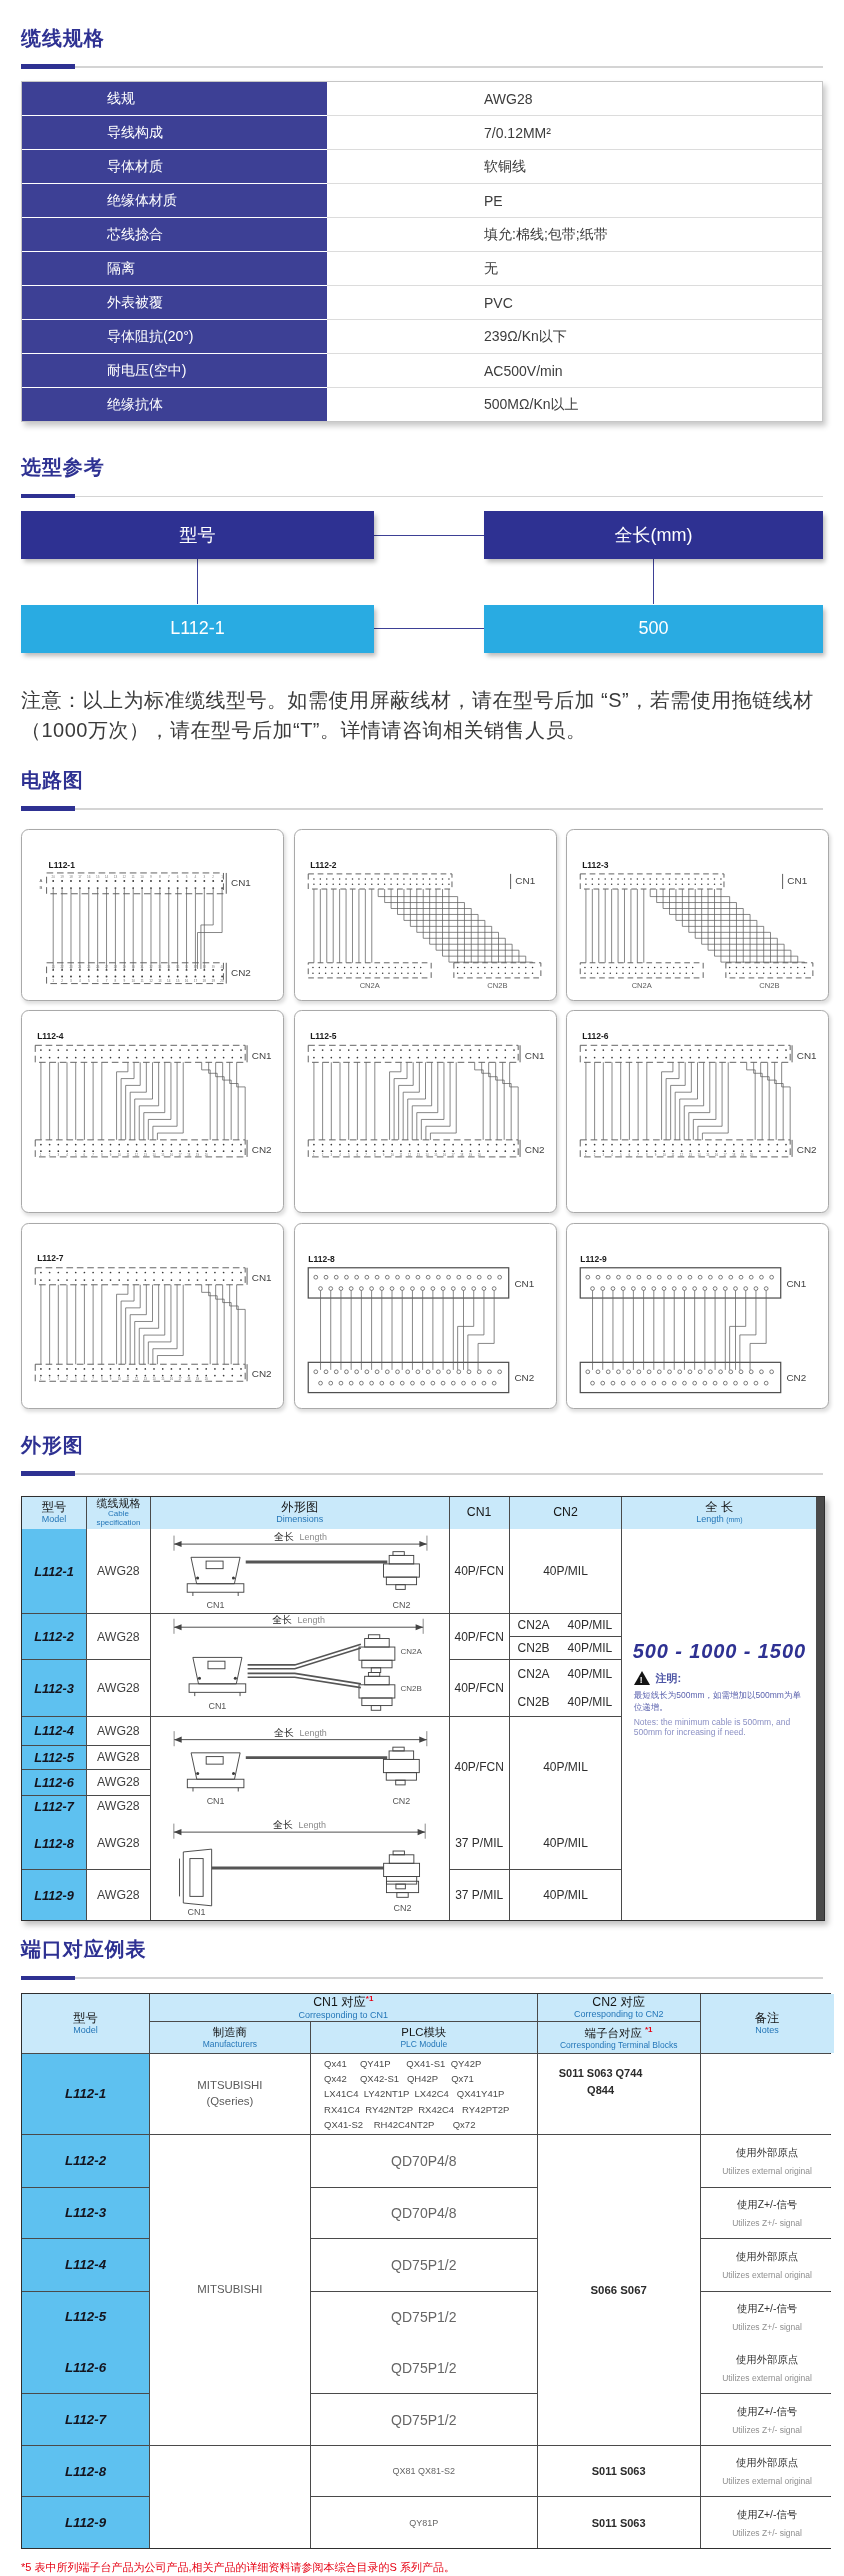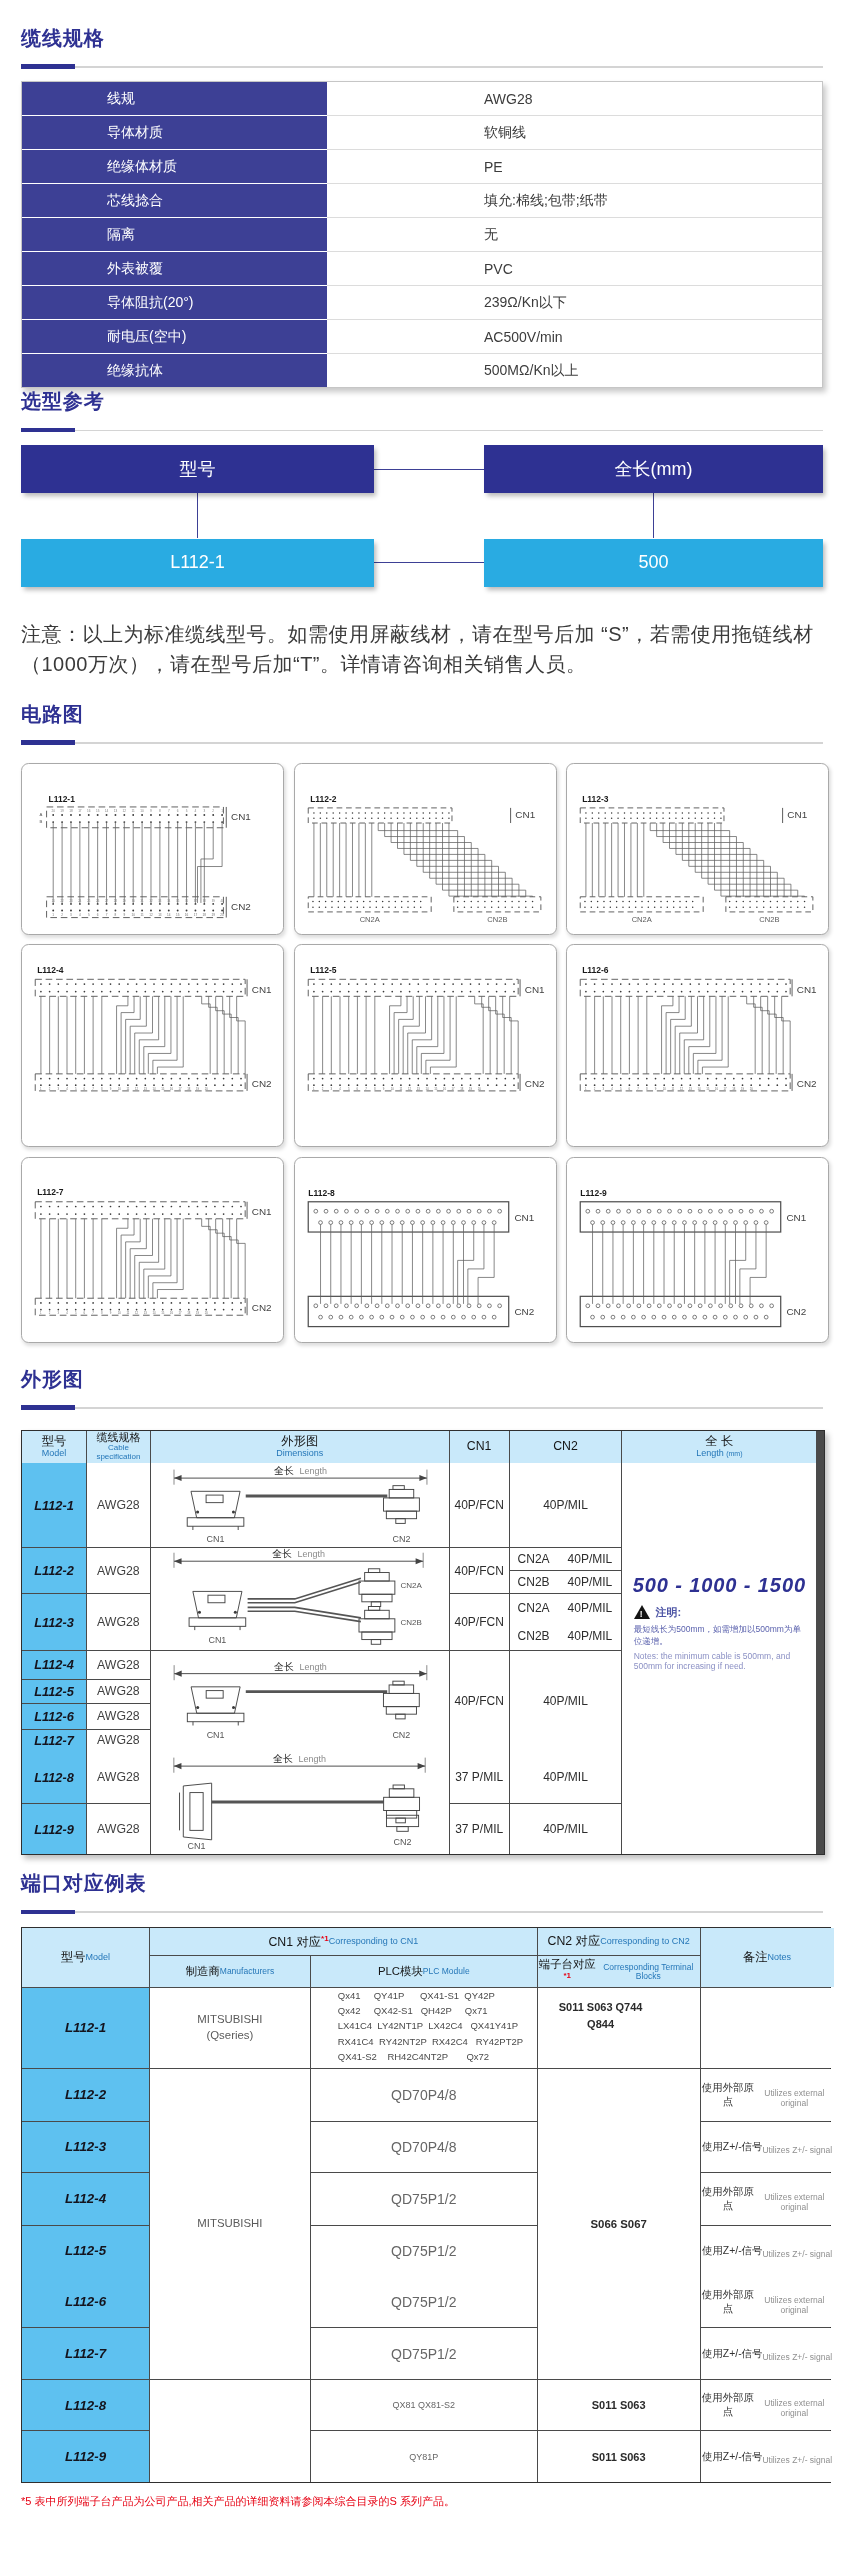--- a/index.html
+++ b/index.html
@@ -59,21 +59,21 @@
   .tri{position:relative;display:inline-block;width:0;height:0;border-left:8.5px solid transparent;border-right:8.5px solid transparent;border-bottom:14px solid #141414;}
   .tri i{position:absolute;left:-1.9px;top:3.8px;font-style:normal;color:#fff;font-size:8.5px;font-weight:bold;}
   .wtitle{font-size:11px;font-weight:bold;color:#4d55a5;}
   .wcn{font-size:8.5px;color:#5c63ae;margin-top:3.8px;}
   .wen{font-size:8.5px;color:#8b90c4;margin-top:2.8px;width:175px;line-height:1.25;}
 
   
   .ptbl{margin-top:11.4px;display:grid;background:#4a4a4a;border:1.9px solid #2f2f2f;gap:0.9px;width:808px;
         grid-template-columns:127px 160px 226px 162px 133px;
         grid-template-rows:27.5px 31px 80px 52px 50px 52px 50px 51px 51px 50px 51px;}
-  .pc{background:#fff;display:flex;flex-direction:row;align-items:center;justify-content:center;text-align:center;overflow:hidden;}
+  .pc{background:#fff;display:flex;flex-direction:column;align-items:center;justify-content:center;text-align:center;overflow:hidden;}
   .ph{background:#c9e9fa;}
   .sup{color:#e60012;font-size:8px;vertical-align:super;font-weight:bold;}
   .pm{background:#5ec1f0;font-weight:bold;font-style:italic;font-size:13.3px;color:#14141e;}
   .pv{font-size:14px;color:#666;}
   .pmanu{font-size:11.4px;color:#5a5a5a;white-space:pre-line;line-height:1.4;}
   .plc1{font-size:9.5px;color:#4a4a4a;white-space:pre;line-height:1.6;text-align:left;align-items:flex-start;padding-left:13.3px;box-sizing:border-box;justify-content:center;}
   .ptb1{font-size:11px;font-weight:bold;color:#2b2b2b;white-space:pre-line;align-items:flex-start;justify-content:flex-start;padding:11.4px 0 0 21px;box-sizing:border-box;text-align:left;line-height:1.5;}
   .ptbm{font-size:11.4px;font-weight:bold;color:#2b2b2b;}
   .ptbs{font-size:11px;font-weight:bold;color:#2b2b2b;}
   .ncn{font-size:10.4px;color:#333;}
@@ -87,20 +87,24 @@
 <div class="wrap">
 
   <h2 class="sec">缆线规格</h2>
   <div class="rule"></div>
   <div class="spec">
     <div class="srow">
         <div class="slab">线规</div>
         <div class="sval">AWG28</div>
       </div>
     <div class="srow">
+        <div class="slab">导线构成</div>
+        <div class="sval">7/0.12MM²</div>
+      </div>
+    <div class="srow">
         <div class="slab">导体材质</div>
         <div class="sval">软铜线</div>
       </div>
     <div class="srow">
         <div class="slab">绝缘体材质</div>
         <div class="sval">PE</div>
       </div>
     <div class="srow">
         <div class="slab">芯线捻合</div>
         <div class="sval">填允:棉线;包带;纸带</div>
@@ -120,21 +124,21 @@
     <div class="srow">
         <div class="slab">耐电压(空中)</div>
         <div class="sval">AC500V/min</div>
       </div>
     <div class="srow">
         <div class="slab">绝缘抗体</div>
         <div class="sval">500MΩ/Kn以上</div>
       </div>
   </div>
 
-  <h2 class="sec" style="">选型参考</h2>
+  <h2 class="sec" style="margin-top:32px;">选型参考</h2>
   <div class="rule"></div>
   <div class="sel">
     <div class="hline" style="top:24px;"></div>
     <div class="hline" style="top:117px;"></div>
     <div class="vline" style="left:176px;"></div>
     <div class="vline" style="left:632px;"></div>
     <div class="selrow" style="top:0;">
       <div class="selbox dark">型号</div>
       <div class="selbox dark w2">全长(mm)</div>
     </div>

